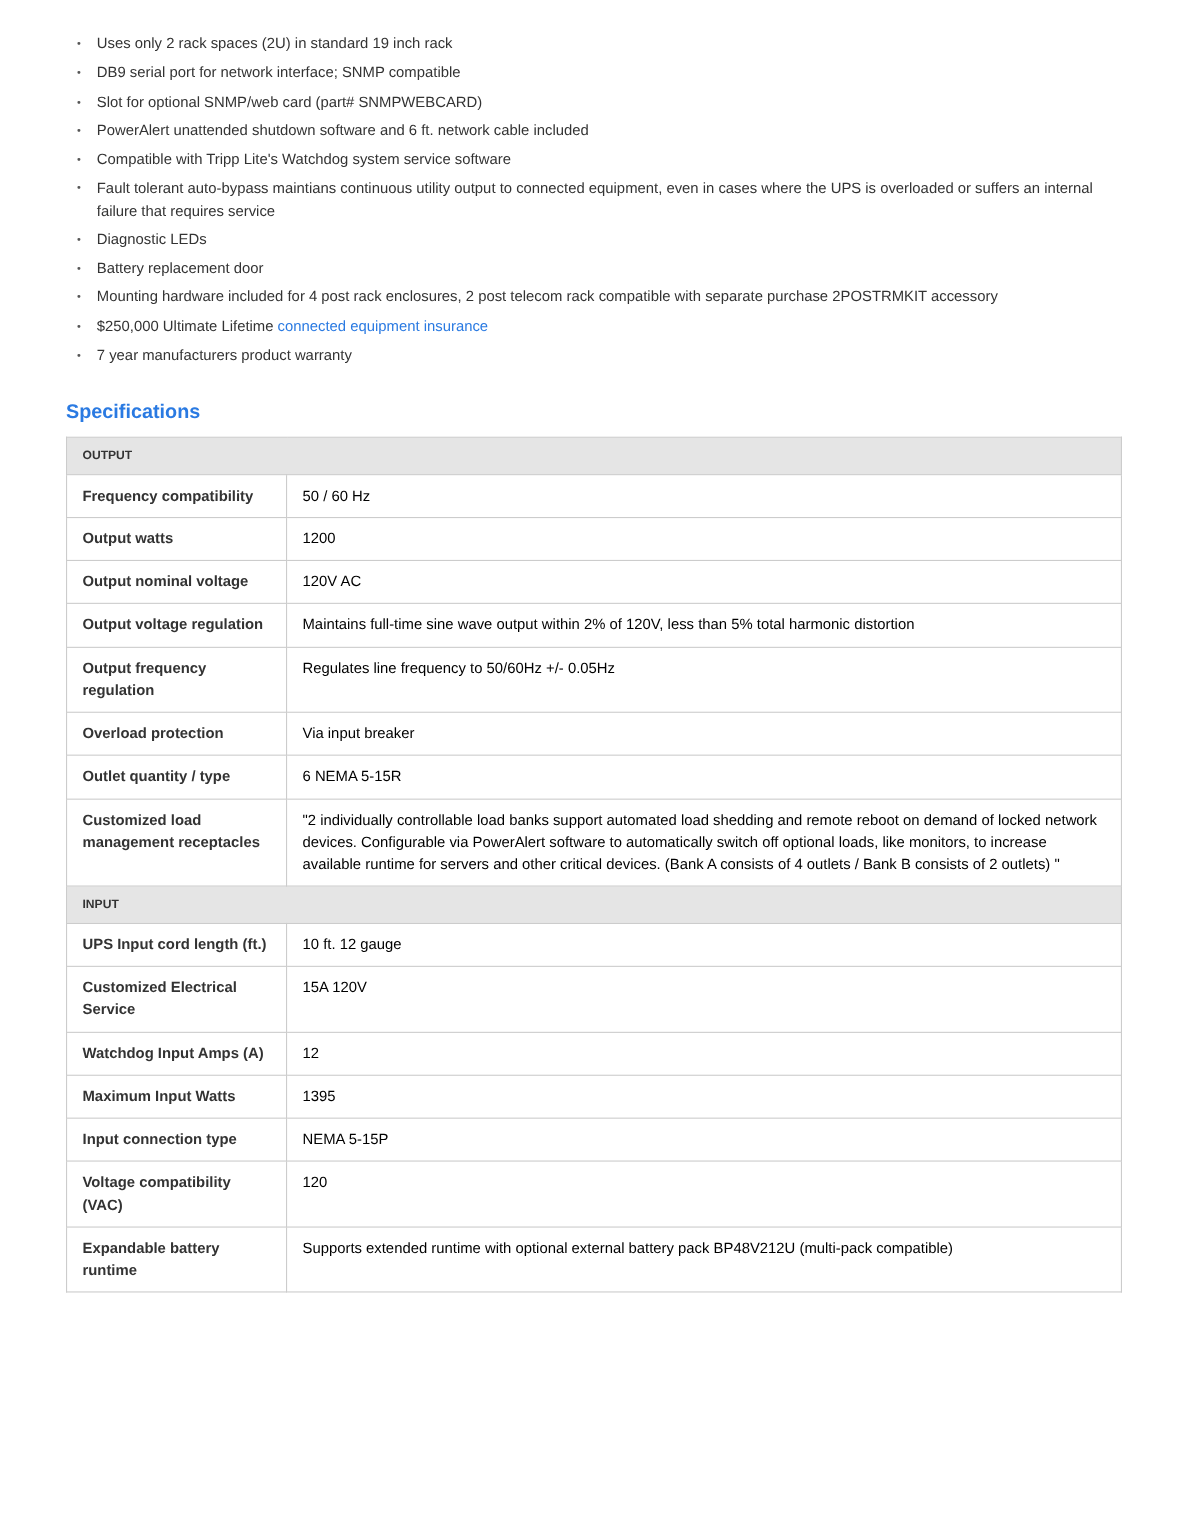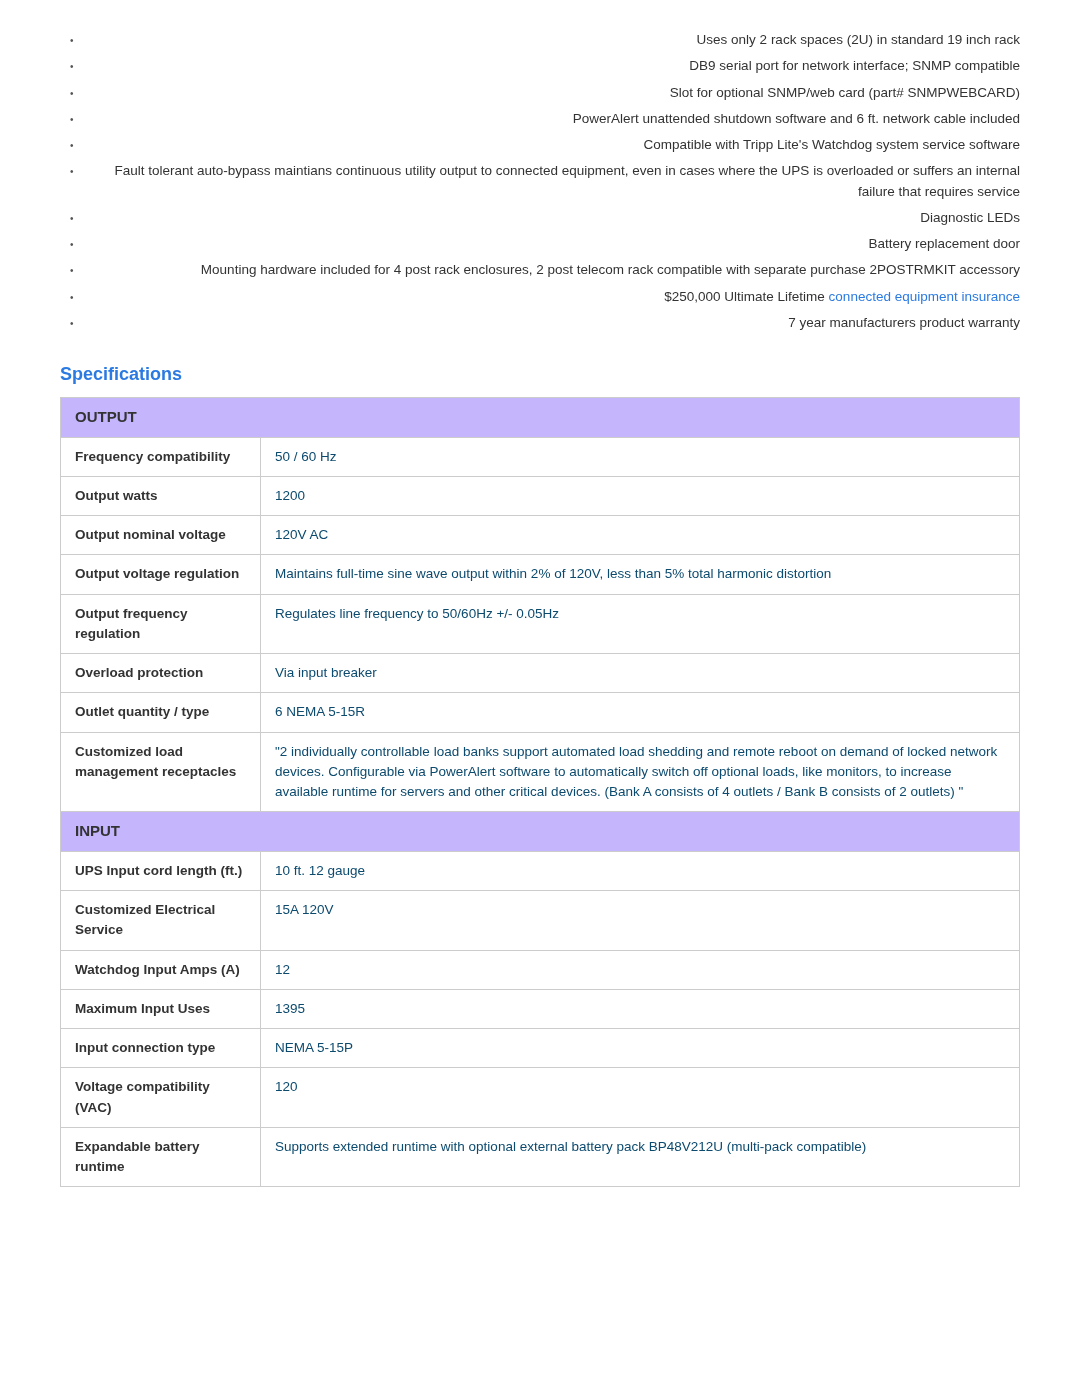--- a/index.html
+++ b/index.html
@@ -9,21 +9,20 @@
       color: #333;
       background: #fff;
       width: 1080px;
       min-height: 1397px;
       padding: 30px 60px;
     }
     .bullet-list {
       list-style: none;
       margin-bottom: 30px;
       padding-left: 10px;
-      text-align: right;
     }
     .bullet-list li {
       position: relative;
       padding-left: 18px;
       margin-bottom: 6px;
       line-height: 1.5;
       font-size: 13.5px;
       color: #333;
     }
     .bullet-list li::before {
@@ -51,33 +50,33 @@
       border: 1px solid #ccc;
       font-size: 13.5px;
     }
     .specs-table td {
       padding: 9px 14px;
       border: 1px solid #ccc;
       vertical-align: top;
       line-height: 1.5;
     }
     .specs-table .section-header td {
-      background: #c4b5fd;
+      background: #e5e5e5;
       font-weight: bold;
-      font-size: 15px;
+      font-size: 11px;
       color: #333;
       padding: 8px 14px;
     }
     .specs-table .label-col {
       width: 200px;
       font-weight: bold;
       color: #333;
     }
     .specs-table .value-col {
-      color: #0c4a6e;
+      color: #000000;
     }
   </style>
 </head>
 <body>
 
 <ul class="bullet-list">
   <li>Uses only 2 rack spaces (2U) in standard 19 inch rack</li>
   <li>DB9 serial port for network interface; SNMP compatible</li>
   <li>Slot for optional SNMP/web card (part# SNMPWEBCARD)</li>
   <li>PowerAlert unattended shutdown software and 6 ft. network cable included</li>
@@ -140,21 +139,21 @@
   </tr>
   <tr>
     <td class="label-col">Customized Electrical Service</td>
     <td class="value-col">15A 120V</td>
   </tr>
   <tr>
     <td class="label-col">Watchdog Input Amps (A)</td>
     <td class="value-col">12</td>
   </tr>
   <tr>
-    <td class="label-col">Maximum Input Uses</td>
+    <td class="label-col">Maximum Input Watts</td>
     <td class="value-col">1395</td>
   </tr>
   <tr>
     <td class="label-col">Input connection type</td>
     <td class="value-col">NEMA 5-15P</td>
   </tr>
   <tr>
     <td class="label-col">Voltage compatibility (VAC)</td>
     <td class="value-col">120</td>
   </tr>

